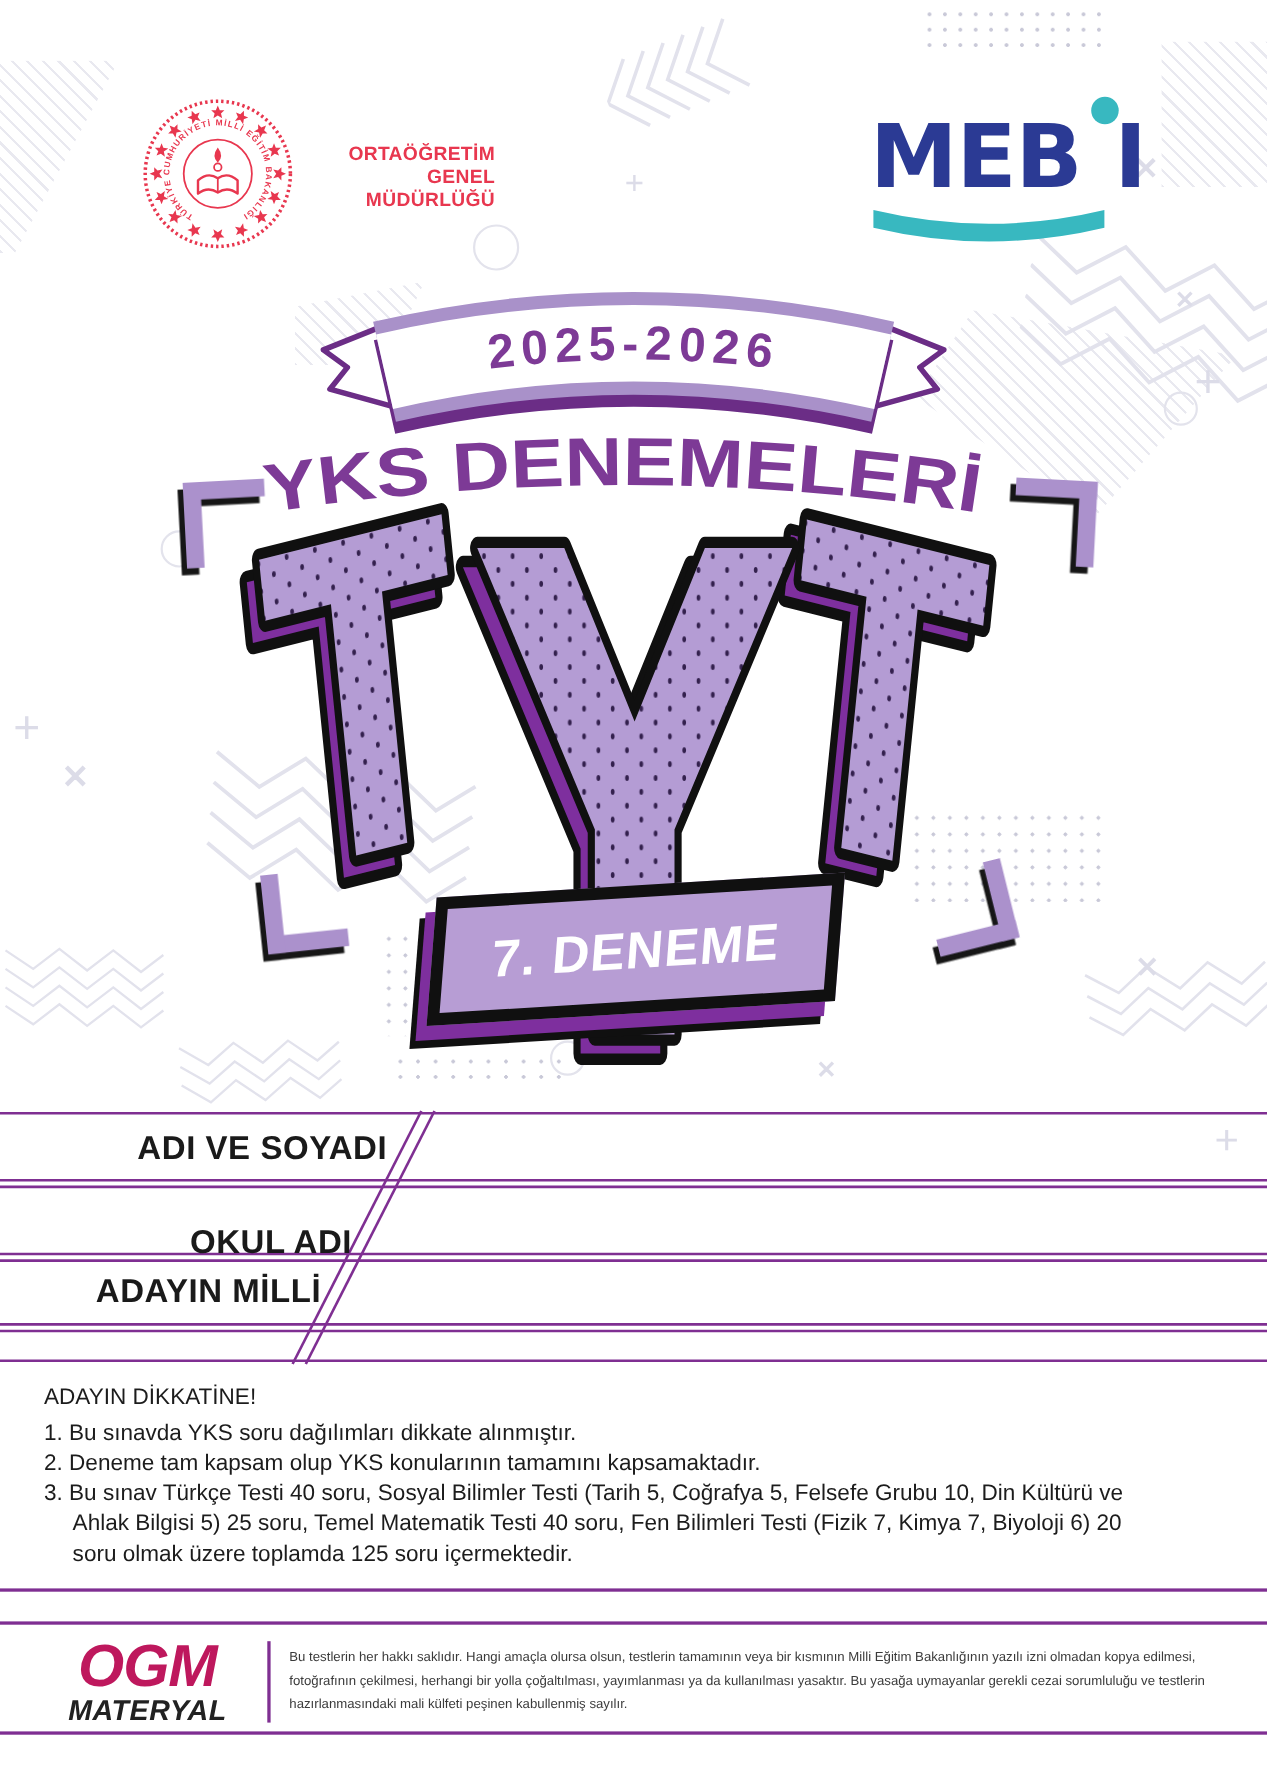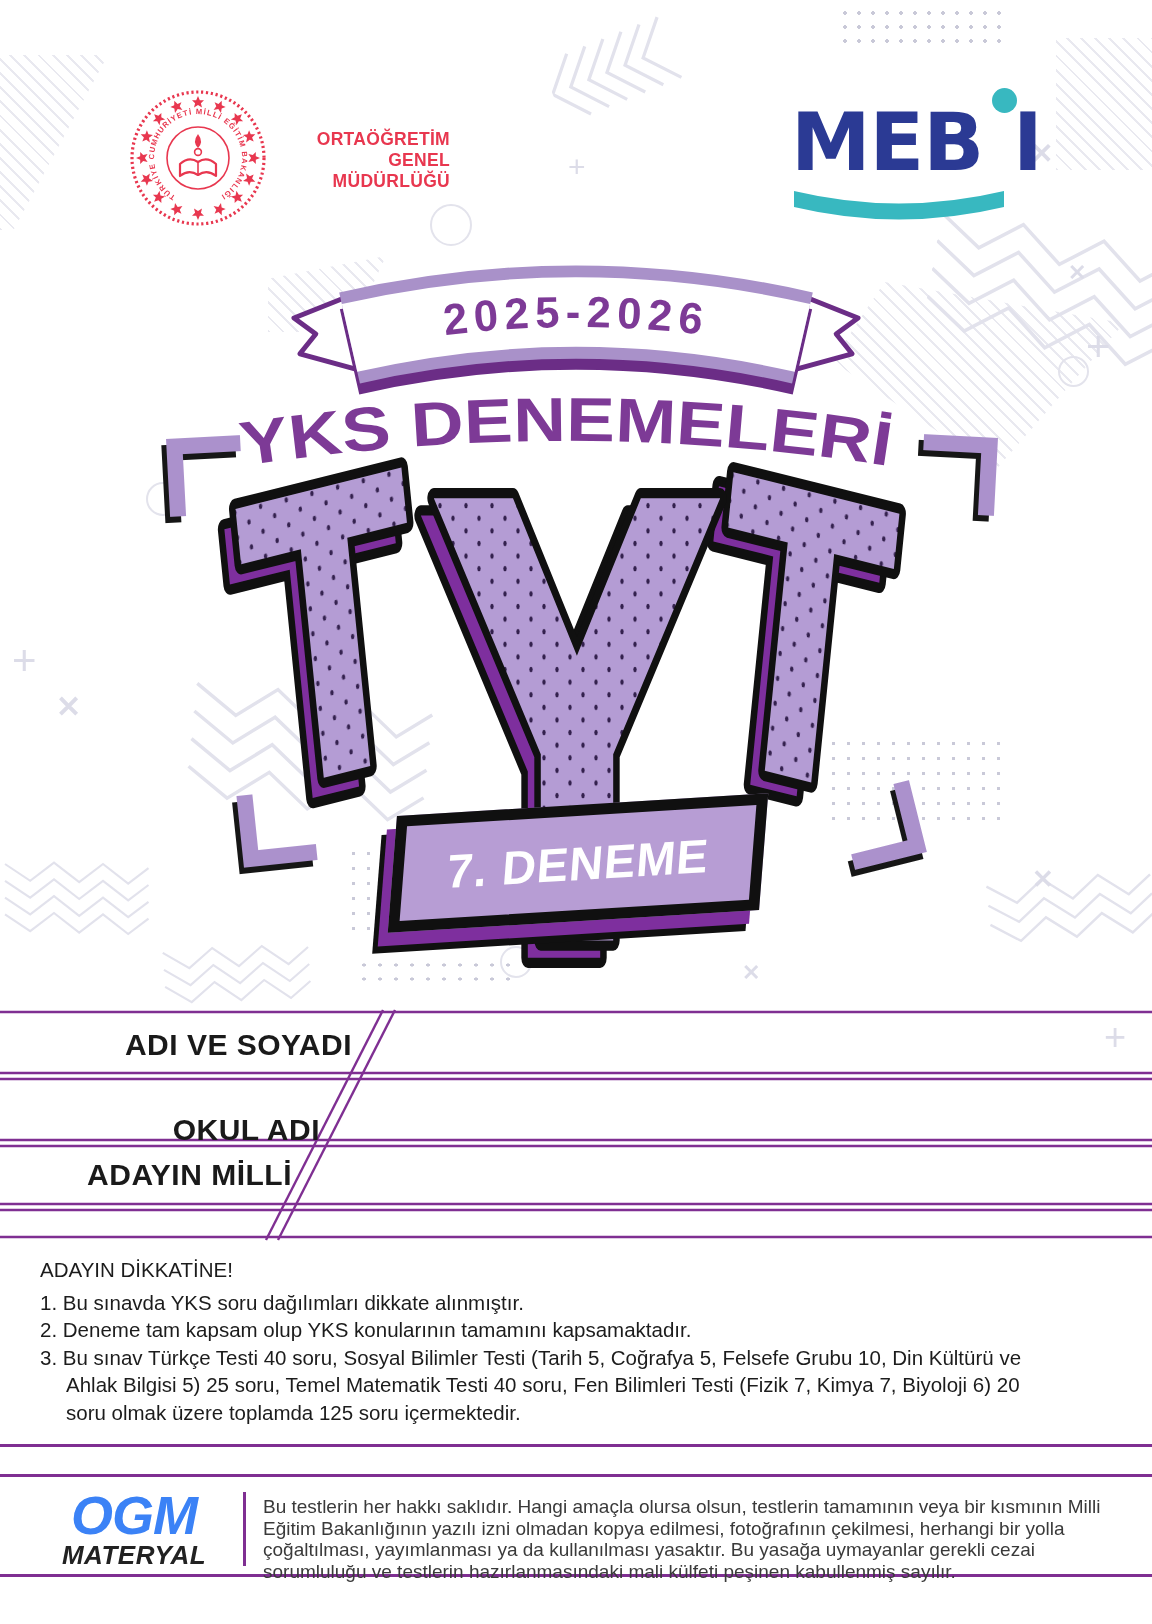--- a/index.html
+++ b/index.html
@@ -32,24 +32,24 @@
           display:flex;align-items:center;justify-content:center;}
   .banner span{color:#ffffff;font-weight:bold;font-size:47px;letter-spacing:1px;}
   
   .form-label{position:absolute;font-weight:bold;font-size:30px;color:#1a1a1a;text-align:right;letter-spacing:.5px;}
   
   .notice{position:absolute;left:40px;top:1256px;width:1010px;color:#1c1c1c;font-size:20.5px;line-height:27.5px;}
   .notice .heading{margin-bottom:5px;}
   .notice .item{padding-left:26px;text-indent:-26px;}
   
   .hr{position:absolute;left:0;width:1152px;height:2.5px;background:#7f2f92;}
-  .ogm1{font-style:italic;font-weight:bold;font-size:54px;color:#3b82f6;letter-spacing:-1px;line-height:50px;}
+  .ogm1{font-style:italic;font-weight:bold;font-size:54px;color:#be185d;letter-spacing:-1px;line-height:50px;}
   .ogm2{font-style:italic;font-weight:bold;font-size:26px;color:#222222;letter-spacing:.5px;line-height:30px;}
   .vrule{position:absolute;left:243px;top:1492px;width:2.5px;height:74px;background:#7f2f92;}
-  .copy{position:absolute;left:263px;top:1496px;width:848px;font-size:19px;line-height:21.5px;color:#3a3a3a;}
+  .copy{position:absolute;left:263px;top:1496px;width:848px;font-size:12px;line-height:21.5px;color:#3a3a3a;}
 </style>
 </head>
 <body>
 
 <div class="page">
 
   <div class="decor stripes" style="left:0;top:55px;width:135px;height:175px;clip-path:polygon(0 0,80% 0,10% 100%,0 100%);"></div>
   <div class="decor stripes" style="left:1056px;top:38px;width:96px;height:132px;"></div>
   <div class="decor stripes" style="left:832px;top:282px;width:292px;height:188px;clip-path:polygon(18% 0,100% 22%,56% 100%,0 42%);"></div>
   <div class="decor stripes" style="left:268px;top:256px;width:118px;height:76px;clip-path:polygon(0 30%,100% 0,70% 100%,0 100%);"></div>

